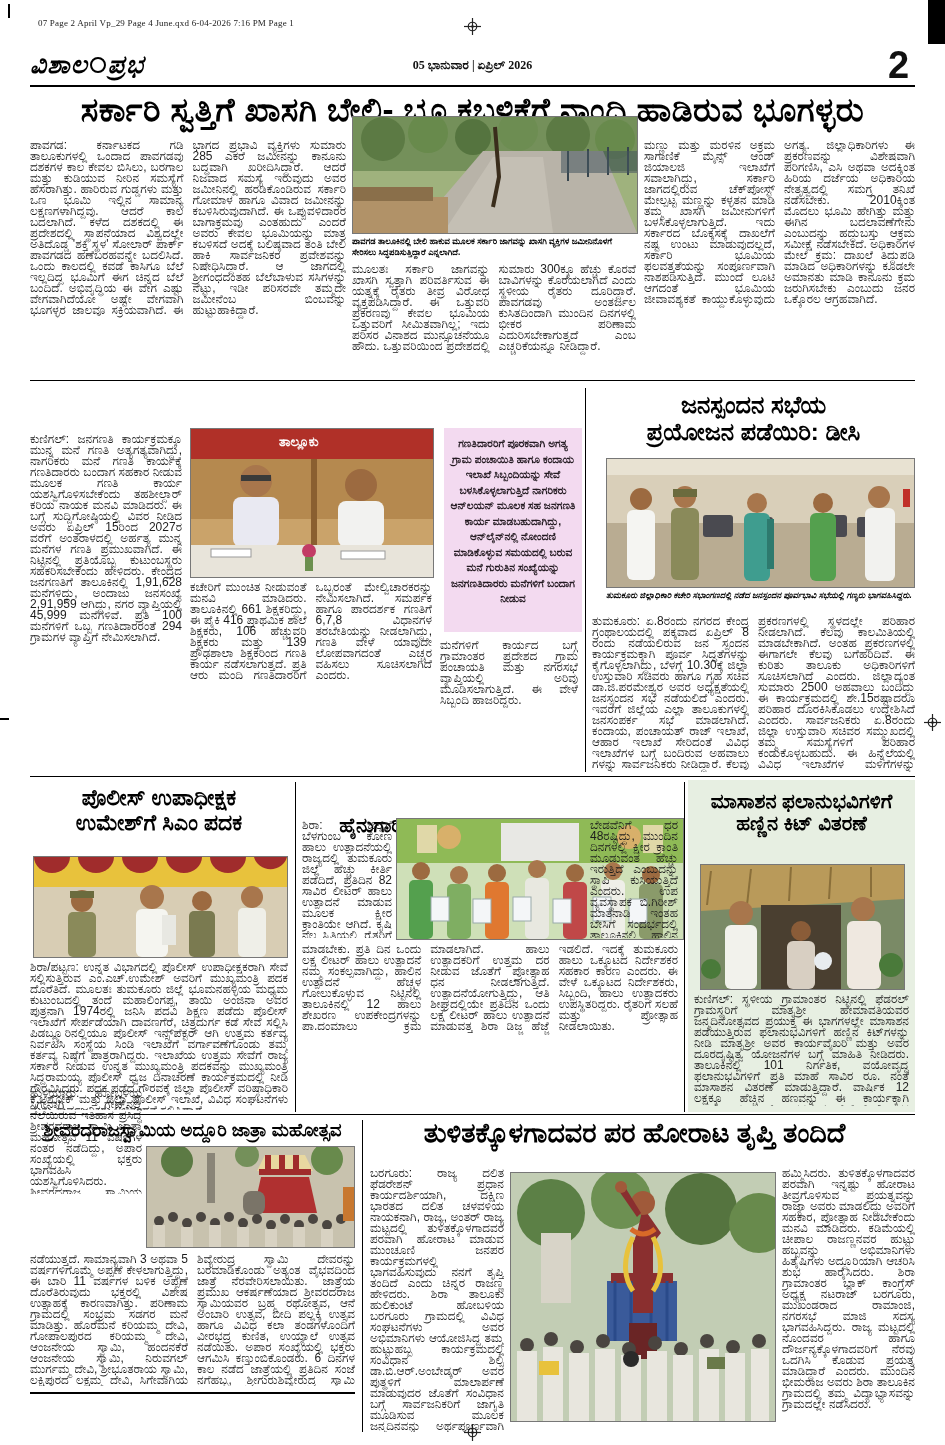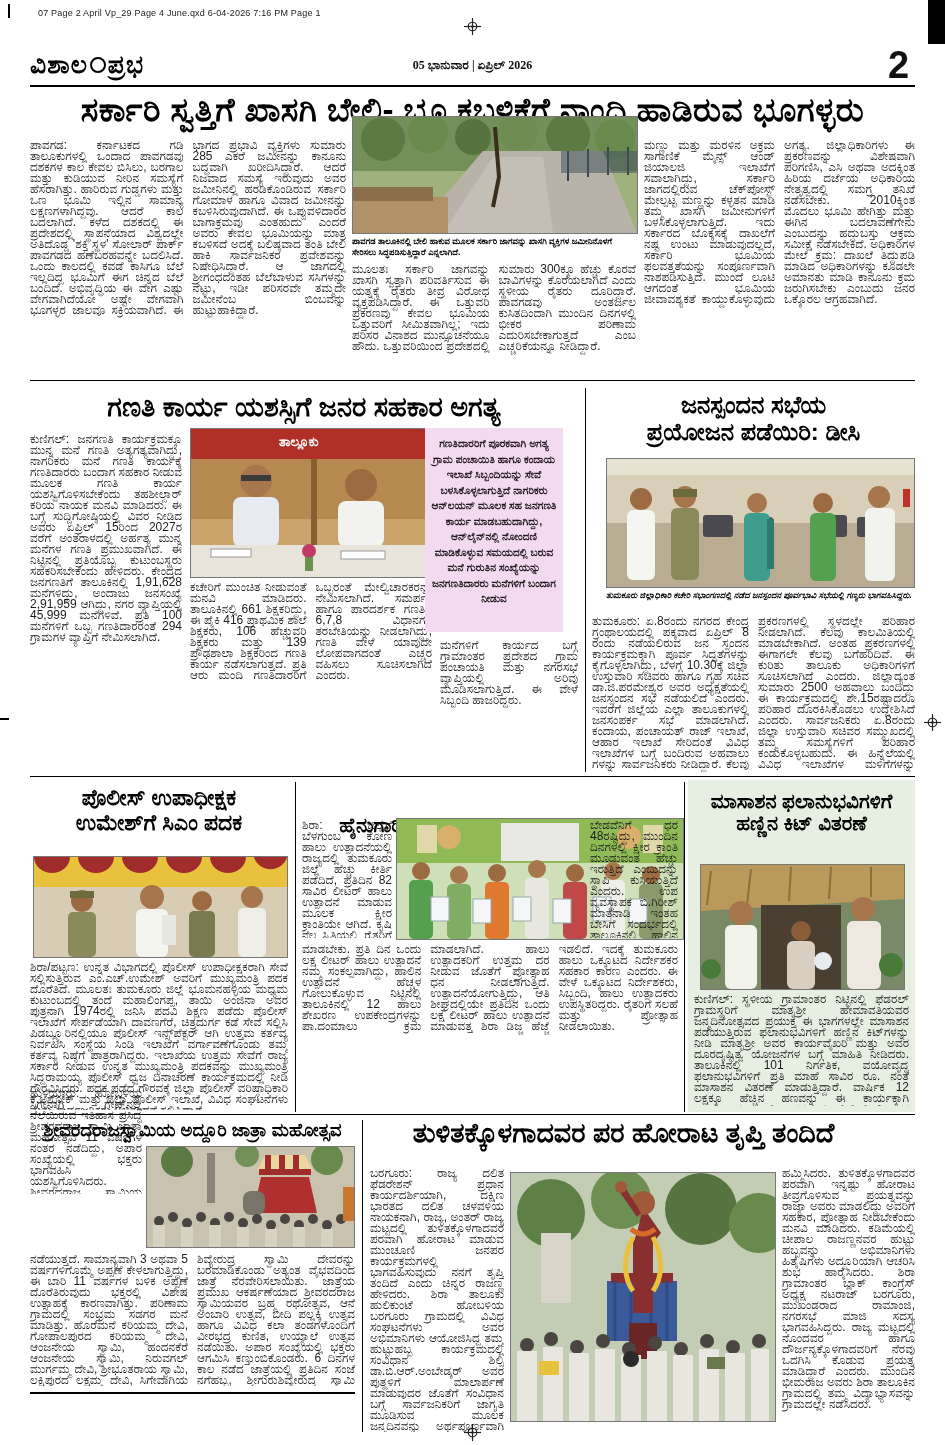--- a/index.html
+++ b/index.html
@@ -31,21 +31,21 @@
   .greenpanel{background:#e7efe2;}
   .banner-text{position:absolute;color:#fff;font-weight:bold;font-size:13px;white-space:nowrap;}
   .regmark{width:17px;height:17px;}
   .cornerbar{background:#000;}
 </style>
 </head>
 <body>
 
 <div class="page">
 
-  <div class="abs slug" style="left:38px;top:8px;width:560px;">07 Page 2 April Vp_29 Page 4 June.qxd  6-04-2026  7:16 PM  Page 1</div>
+  <div class="abs slug" style="left:38px;top:18px;width:560px;font-family:Liberation Serif, serif;">07 Page 2 April Vp_29 Page 4 June.qxd  6-04-2026  7:16 PM  Page 1</div>
   <div class="abs cornerbar" style="left:928px;top:0;width:17px;height:44px;"></div>
   <div class="abs cornerbar" style="left:8px;top:4px;width:2px;height:14px;"></div>
   <div class="abs" style="left:464px;top:18px;">
     <svg class="regmark" viewBox="0 0 20 20">
         <circle cx="10" cy="10" r="5" fill="none" stroke="#222" stroke-width="1.4"></circle>
         <line x1="10" y1="0" x2="10" y2="20" stroke="#222" stroke-width="1.4"></line>
         <line x1="0" y1="10" x2="20" y2="10" stroke="#222" stroke-width="1.4"></line>
         <circle cx="10" cy="10" r="1.6" fill="#222"></circle>
       </svg>
   </div>
@@ -60,21 +60,21 @@
   </div>
   <div class="abs" style="left:464px;top:1424px;">
     <svg class="regmark" viewBox="0 0 20 20">
         <circle cx="10" cy="10" r="5" fill="none" stroke="#222" stroke-width="1.4"></circle>
         <line x1="10" y1="0" x2="10" y2="20" stroke="#222" stroke-width="1.4"></line>
         <line x1="0" y1="10" x2="20" y2="10" stroke="#222" stroke-width="1.4"></line>
         <circle cx="10" cy="10" r="1.6" fill="#222"></circle>
       </svg>
   </div>
 
-  <div class="abs masthead-logo" style="left:30px;top:50px;">
+  <div class="abs masthead-logo" style="left:30px;top:50px;font-style:italic;">
     <span>ವಿಶಾಲ</span><span style="display:inline-block;width:12px;height:12px;border:2px solid #000;border-radius:50%;margin:0 2px 2px 2px;vertical-align:middle;"></span><span>ಪ್ರಭ</span>
   </div>
   <div class="abs masthead-date" style="left:280px;top:58px;width:385px;font-family:Liberation Serif, serif;">05 ಭಾನುವಾರ | ಏಪ್ರಿಲ್ 2026</div>
   <div class="abs masthead-page" style="left:888px;top:46px;">2</div>
   <div class="abs hrule" style="left:30px;top:85px;width:885px;height:2px;"></div>
 
   <div class="abs headline h-main" style="left:30px;top:92px;width:885px;">ಸರ್ಕಾರಿ ಸ್ವತ್ತಿಗೆ ಖಾಸಗಿ ಬೇಲಿ- ಭೂ ಕಬಳಿಕೆಗೆ ನಾಂದಿ ಹಾಡಿರುವ ಭೂಗಳ್ಳರು</div>
   <div class="abs body-txt cols2" style="left:30px;top:140px;width:316px;height:236px;">ಪಾವಗಡ: ಕರ್ನಾಟಕದ ಗಡಿ ತಾಲೂಕುಗಳಲ್ಲಿ ಒಂದಾದ ಪಾವಗಡವು ದಶಕಗಳ ಕಾಲ ಕೇವಲ ಬಿಸಿಲು, ಬರಗಾಲ ಮತ್ತು ಕುಡಿಯುವ ನೀರಿನ ಸಮಸ್ಯೆಗೆ ಹೆಸರಾಗಿತ್ತು. ಹಾರಿರುವ ಗುಡ್ಡಗಳು ಮತ್ತು ಒಣ ಭೂಮಿ ಇಲ್ಲಿನ ಸಾಮಾನ್ಯ ಲಕ್ಷಣಗಳಾಗಿದ್ದವು. ಆದರೆ ಕಾಲ ಬದಲಾಗಿದೆ. ಕಳೆದ ದಶಕದಲ್ಲಿ ಈ ಪ್ರದೇಶದಲ್ಲಿ ಸ್ಥಾಪನೆಯಾದ ವಿಶ್ವದಲ್ಲೇ ಅತಿದೊಡ್ಡ 'ಶಕ್ತಿ ಸ್ಥಳ' ಸೋಲಾರ್ ಪಾರ್ಕ್ ಪಾವಗಡದ ಹಣೆಬರಹವನ್ನೇ ಬದಲಿಸಿದೆ. ಒಂದು ಕಾಲದಲ್ಲಿ ಕವಡೆ ಕಾಸಿಗೂ ಬೆಲೆ ಇಲ್ಲದಿದ್ದ ಭೂಮಿಗೆ ಈಗ ಚಿನ್ನದ ಬೆಲೆ ಬಂದಿದೆ. ಅಭಿವೃದ್ಧಿಯ ಈ ವೇಗ ಎಷ್ಟು ವೇಗವಾಗಿದೆಯೋ ಅಷ್ಟೇ ವೇಗವಾಗಿ ಭೂಗಳ್ಳರ ಜಾಲವೂ ಸಕ್ರಿಯವಾಗಿದೆ. ಈ ಭಾಗದ ಪ್ರಭಾವಿ ವ್ಯಕ್ತಿಗಳು ಸುಮಾರು 285 ಎಕರೆ ಜಮೀನನ್ನು ಕಾನೂನು ಬದ್ಧವಾಗಿ ಖರೀದಿಸಿದ್ದಾರೆ. ಆದರೆ ನಿಜವಾದ ಸಮಸ್ಯೆ ಇರುವುದು ಅವರ ಜಮೀನಿನಲ್ಲಿ ಹರಡಿಕೊಂಡಿರುವ ಸರ್ಕಾರಿ ಗೋಮಾಳ ಹಾಗೂ ವಿವಾದ ಜಮೀನನ್ನು ಕಬಳಿಸಿರುವುದಾಗಿದೆ. ಈ ಒಪ್ಪುವಳಿದಾರರ ಬಾಗಾಕ್ರಮವು ಎಂತಹುದು ಎಂದರೆ ಅವರು ಕೇವಲ ಭೂಮಿಯನ್ನು ಮಾತ್ರ ಕಬಳಿಸದೆ ಅದಕ್ಕೆ ಬಲಿಷ್ಠವಾದ ತಂತಿ ಬೇಲಿ ಹಾಕಿ ಸಾರ್ವಜನಿಕರ ಪ್ರವೇಶವನ್ನು ನಿಷೇಧಿಸಿದ್ದಾರೆ. ಆ ಜಾಗದಲ್ಲಿ ಶ್ರೀಗಂಧದಂತಹ ಬೆಲೆಬಾಳುವ ಸಸಿಗಳನ್ನು ನೆಟ್ಟು, ಇಡೀ ಪರಿಸರವೇ ತಮ್ಮದೇ ಜಮೀನೆಂಬ ಬಿಂಬವನ್ನು ಹುಟ್ಟುಹಾಕಿದ್ದಾರೆ.</div>
   <div class="abs photo" style="left:352px;top:116px;width:284px;height:116px;">
     <svg width="284" height="116" viewBox="0 0 284 116">
@@ -100,21 +100,20 @@
       <path d="M142 10 L146 60 L140 90" stroke="#3a2d1c" stroke-width="4" fill="none"></path>
     </svg>
   </div>
   <div class="abs caption" style="left:352px;top:236px;width:284px;height:24px;">ಪಾವಗಡ ತಾಲೂಕಿನಲ್ಲಿ ಬೇಲಿ ಹಾಕುವ ಮೂಲಕ ಸರ್ಕಾರಿ ಜಾಗವನ್ನು ಖಾಸಗಿ ವ್ಯಕ್ತಿಗಳ ಜಮೀನಿನೊಳಗೆ ಸೇರಿಸಲು ಸಿದ್ಧಪಡಿಸುತ್ತಿದ್ದಾರೆ ಎನ್ನಲಾಗಿದೆ.</div>
   <div class="abs body-txt cols2" style="left:352px;top:264px;width:284px;height:110px;">ಮೂಲತಃ ಸರ್ಕಾರಿ ಜಾಗವನ್ನು ಖಾಸಗಿ ಸ್ವತ್ತಾಗಿ ಪರಿವರ್ತಿಸುವ ಈ ಯತ್ನಕ್ಕೆ ರೈತರು ತೀವ್ರ ವಿರೋಧ ವ್ಯಕ್ತಪಡಿಸಿದ್ದಾರೆ. ಈ ಒತ್ತುವರಿ ಪ್ರಕರಣವು ಕೇವಲ ಭೂಮಿಯ ಒತ್ತುವರಿಗೆ ಸೀಮಿತವಾಗಿಲ್ಲ; ಇದು ಪರಿಸರ ವಿನಾಶದ ಮುನ್ಸೂಚನೆಯೂ ಹೌದು. ಒತ್ತುವರಿಯಿಂದ ಪ್ರದೇಶದಲ್ಲಿ ಸುಮಾರು 300ಕ್ಕೂ ಹೆಚ್ಚು ಕೊರವೆ ಬಾವಿಗಳನ್ನು ಕೊರೆಯಲಾಗಿದೆ ಎಂದು ಸ್ಥಳೀಯ ರೈತರು ದೂರಿದ್ದಾರೆ. ಪಾವಗಡವು ಅಂತರ್ಜಲ ಕುಸಿತದಿಂದಾಗಿ ಮುಂದಿನ ದಿನಗಳಲ್ಲಿ ಭೀಕರ ಪರಿಣಾಮ ಎದುರಿಸಬೇಕಾಗುತ್ತದೆ ಎಂಬ ಎಚ್ಚರಿಕೆಯನ್ನೂ ನೀಡಿದ್ದಾರೆ.</div>
   <div class="abs body-txt cols2" style="left:644px;top:140px;width:271px;height:236px;">ಮಣ್ಣು ಮತ್ತು ಮರಳಿನ ಅಕ್ರಮ ಸಾಗಾಣಿಕೆ ಮೈನ್ಸ್ ಆಂಡ್ ಜಿಯಾಲಜಿ ಇಲಾಖೆಗೆ ಸವಾಲಾಗಿದ್ದು, ಸರ್ಕಾರಿ ಜಾಗದಲ್ಲಿರುವ ಚೆಕ್‌ಪೋಸ್ಟ್ ಮೇಲ್ಪಟ್ಟ ಮಣ್ಣನ್ನು ಕಳ್ಳತನ ಮಾಡಿ ತಮ್ಮ ಖಾಸಗಿ ಜಮೀನುಗಳಿಗೆ ಬಳಸಿಕೊಳ್ಳಲಾಗುತ್ತಿದೆ. ಇದು ಸರ್ಕಾರದ ಬೊಕ್ಕಸಕ್ಕೆ ದಾಖಲೆಗೆ ನಷ್ಟ ಉಂಟು ಮಾಡುವುದಲ್ಲದೆ, ಸರ್ಕಾರಿ ಭೂಮಿಯ ಫಲವತ್ತತೆಯನ್ನು ಸಂಪೂರ್ಣವಾಗಿ ನಾಶಪಡಿಸುತ್ತಿದೆ. ಮುಂದೆ ಲೂಟಿ ಆಗದಂತೆ ಭೂಮಿಯ ಜೀವಾವಶ್ಯಕತೆ ಕಾಯ್ದುಕೊಳ್ಳುವುದು ಅಗತ್ಯ. ಜಿಲ್ಲಾಧಿಕಾರಿಗಳು ಈ ಪ್ರಕರಣವನ್ನು ವಿಶೇಷವಾಗಿ ಪರಿಗಣಿಸಿ, ಎಸಿ ಅಥವಾ ಅದಕ್ಕಿಂತ ಹಿರಿಯ ದರ್ಜೆಯ ಅಧಿಕಾರಿಯ ನೇತೃತ್ವದಲ್ಲಿ ಸಮಗ್ರ ತನಿಖೆ ನಡೆಸಬೇಕು. 2010ಕ್ಕಿಂತ ಮೊದಲು ಭೂಮಿ ಹೇಗಿತ್ತು ಮತ್ತು ಈಗಿನ ಬದಲಾವಣೆಗೇನು ಎಂಬುದನ್ನು ಹದ್ದುಬಸ್ತು ಆಕ್ರಮ ಸಮೀಕ್ಷೆ ನಡೆಸಬೇಕಿದೆ. ಅಧಿಕಾರಿಗಳ ಮೇಲೆ ಕ್ರಮ: ದಾಖಲೆ ತಿದ್ದುಪಡಿ ಮಾಡಿದ ಅಧಿಕಾರಿಗಳನ್ನು ಕೂಡಲೇ ಅಮಾನತು ಮಾಡಿ ಕಾನೂನು ಕ್ರಮ ಜರುಗಿಸಬೇಕು ಎಂಬುದು ಜನರ ಒಕ್ಕೊರಲ ಆಗ್ರಹವಾಗಿದೆ.</div>
   <div class="abs hrule" style="left:30px;top:380px;width:885px;height:1px;"></div>
 
   <div class="abs vrule" style="left:585px;top:388px;height:384px;"></div>
 
-  <div class="abs headline h-2" style="left:30px;top:392px;width:548px;">ಗಣತಿ ಕಾರ್ಯ ಯಶಸ್ಸಿಗೆ ಜನರ ಸಹಕಾರ ಅಗತ್ಯ</div>
   <div class="abs body-txt" style="left:30px;top:434px;width:152px;height:338px;">ಕುಣಿಗಲ್: ಜನಗಣತಿ ಕಾರ್ಯಕ್ರಮಕ್ಕೂ ಮುನ್ನ ಮನೆ ಗಣತಿ ಅತ್ಯಗತ್ಯವಾಗಿದ್ದು, ನಾಗರಿಕರು ಮನೆ ಗಣತಿ ಕಾರ್ಯಕ್ಕೆ ಗಣತಿದಾರರು ಬಂದಾಗ ಸಹಕಾರ ನೀಡುವ ಮೂಲಕ ಗಣತಿ ಕಾರ್ಯ ಯಶಸ್ವಿಗೊಳಿಸಬೇಕೆಂದು ತಹಶೀಲ್ದಾರ್ ಕರಿಯ ನಾಯಕ ಮನವಿ ಮಾಡಿದರು. ಈ ಬಗ್ಗೆ ಸುದ್ದಿಗೋಷ್ಠಿಯಲ್ಲಿ ವಿವರ ನೀಡಿದ ಅವರು ಏಪ್ರಿಲ್ 15ರಿಂದ 2027ರ ವರೆಗೆ ಅಂತರಾಳದಲ್ಲಿ ಅರ್ಹತ್ಯ ಮುನ್ನ ಮನೆಗಳ ಗಣತಿ ಪ್ರಮುಖವಾಗಿದೆ. ಈ ನಿಟ್ಟಿನಲ್ಲಿ ಪ್ರತಿಯೊಬ್ಬ ಕುಟುಂಬಸ್ಥರು ಸಹಕರಿಸಬೇಕೆಂದು ಹೇಳಿದರು. ಕೇಂದ್ರದ ಜನಗಣತಿಗೆ ತಾಲೂಕಿನಲ್ಲಿ 1,91,628 ಮನೆಗಳಿದ್ದು, ಅಂದಾಜು ಜನಸಂಖ್ಯೆ 2,91,959 ಆಗಿದ್ದು, ನಗರ ವ್ಯಾಪ್ತಿಯಲ್ಲಿ 45,999 ಮನೆಗಳಿವೆ. ಪ್ರತಿ 100 ಮನೆಗಳಿಗೆ ಒಬ್ಬ ಗಣತಿದಾರರಂತೆ 294 ಗ್ರಾಮಗಳ ವ್ಯಾಪ್ತಿಗೆ ನೇಮಿಸಲಾಗಿದೆ.</div>
   <div class="abs photo" style="left:190px;top:428px;width:242px;height:148px;">
     <svg width="242" height="148" viewBox="0 0 242 148">
       <rect width="242" height="148" fill="#caa36a"></rect>
       <rect x="0" y="0" width="242" height="30" fill="#b03028"></rect>
       <rect x="0" y="30" width="242" height="60" fill="#b5894f"></rect>
       <rect x="120" y="30" width="6" height="118" fill="#8a5f30"></rect>
       <g>
           <circle cx="65" cy="52" r="16" fill="#a8764c"></circle>
           <rect x="42" y="68" width="46" height="50" rx="8" fill="#e9e9f2"></rect>
@@ -127,21 +126,21 @@
         </g>
       <rect x="0" y="116" width="242" height="32" fill="#e8e4da"></rect>
       <rect x="20" y="120" width="40" height="8" fill="#ffffff" stroke="#999"></rect>
         <rect x="150" y="122" width="44" height="8" fill="#ffffff" stroke="#999"></rect>
       <circle cx="118" cy="122" r="7" fill="#c23b65"></circle>
         <rect x="114" y="128" width="8" height="14" fill="#6b8f4e"></rect>
     </svg>
     <div class="banner-text" style="left:88px;top:5px;">ತಾಲ್ಲೂಕು</div>
   </div>
   <div class="abs body-txt cols2" style="left:190px;top:582px;width:242px;height:190px;">ಕಚೇರಿಗೆ ಮುಂಚಿತ ನೀಡುವಂತೆ ಮನವಿ ಮಾಡಿದರು. ತಾಲೂಕಿನಲ್ಲಿ 661 ಶಿಕ್ಷಕರಿದ್ದು, ಈ ಪೈಕಿ 416 ಪ್ರಾಥಮಿಕ ಶಾಲೆ ಶಿಕ್ಷಕರು, 106 ಹೆಚ್ಚುವರಿ ಶಿಕ್ಷಕರು ಮತ್ತು 139 ಪ್ರೌಢಶಾಲಾ ಶಿಕ್ಷಕರಿಂದ ಗಣತಿ ಕಾರ್ಯ ನಡೆಸಲಾಗುತ್ತದೆ. ಪ್ರತಿ ಆರು ಮಂದಿ ಗಣತಿದಾರರಿಗೆ ಒಬ್ಬರಂತೆ ಮೇಲ್ವಿಚಾರಕರನ್ನು ನೇಮಿಸಲಾಗಿದೆ. ಸಮರ್ಪಕ ಹಾಗೂ ಪಾರದರ್ಶಕ ಗಣತಿಗೆ 6,7,8 ವಿಧಾನಗಳ ತರಬೇತಿಯನ್ನು ನೀಡಲಾಗಿದ್ದು, ಗಣತಿ ವೇಳೆ ಯಾವುದೇ ಲೋಪವಾಗದಂತೆ ಎಚ್ಚರ ವಹಿಸಲು ಸೂಚಿಸಲಾಗಿದೆ ಎಂದರು.</div>
-  <div class="abs pinkbox" style="left:425px;top:428px;width:138px;height:204px;">ಗಣತಿದಾರರಿಗೆ ಪೂರಕವಾಗಿ ಅಗತ್ಯ ಗ್ರಾಮ ಪಂಚಾಯಿತಿ ಹಾಗೂ ಕಂದಾಯ ಇಲಾಖೆ ಸಿಬ್ಬಂದಿಯನ್ನು ಸೇವೆ ಬಳಸಿಕೊಳ್ಳಲಾಗುತ್ತಿದೆ ನಾಗರಿಕರು ಆನ್‌ಲಯನ್ ಮೂಲಕ ಸಹ ಜನಗಣತಿ ಕಾರ್ಯ ಮಾಡಬಹುದಾಗಿದ್ದು, ಆನ್‌ಲೈನ್‌ನಲ್ಲಿ ನೋಂದಣಿ ಮಾಡಿಕೊಳ್ಳುವ ಸಮಯದಲ್ಲಿ ಬರುವ ಮನೆ ಗುರುತಿನ ಸಂಖ್ಯೆಯನ್ನು ಜನಗಣತಿದಾರರು ಮನೆಗಳಿಗೆ ಬಂದಾಗ ನೀಡುವ</div>
+  <div class="abs pinkbox" style="left:444px;top:428px;width:138px;height:204px;">ಗಣತಿದಾರರಿಗೆ ಪೂರಕವಾಗಿ ಅಗತ್ಯ ಗ್ರಾಮ ಪಂಚಾಯಿತಿ ಹಾಗೂ ಕಂದಾಯ ಇಲಾಖೆ ಸಿಬ್ಬಂದಿಯನ್ನು ಸೇವೆ ಬಳಸಿಕೊಳ್ಳಲಾಗುತ್ತಿದೆ ನಾಗರಿಕರು ಆನ್‌ಲಯನ್ ಮೂಲಕ ಸಹ ಜನಗಣತಿ ಕಾರ್ಯ ಮಾಡಬಹುದಾಗಿದ್ದು, ಆನ್‌ಲೈನ್‌ನಲ್ಲಿ ನೋಂದಣಿ ಮಾಡಿಕೊಳ್ಳುವ ಸಮಯದಲ್ಲಿ ಬರುವ ಮನೆ ಗುರುತಿನ ಸಂಖ್ಯೆಯನ್ನು ಜನಗಣತಿದಾರರು ಮನೆಗಳಿಗೆ ಬಂದಾಗ ನೀಡುವ</div>
   <div class="abs headline h-3" style="left:592px;top:392px;width:323px;">
     <div>ಜನಸ್ಪಂದನ ಸಭೆಯ</div>
     <div>ಪ್ರಯೋಜನ ಪಡೆಯಿರಿ: ಡೀಸಿ</div>
   </div>
 
   <div class="abs body-txt" style="left:440px;top:640px;width:138px;height:132px;">ಮನೆಗಳಿಗೆ ಕಾರ್ಯದ ಬಗ್ಗೆ ಗ್ರಾಮಾಂತರ ಪ್ರದೇಶದ ಗ್ರಾಮ ಪಂಚಾಯತಿ ಮತ್ತು ನಗರಸಭೆ ವ್ಯಾಪ್ತಿಯಲ್ಲಿ ಅರಿವು ಮೂಡಿಸಲಾಗುತ್ತಿದೆ. ಈ ವೇಳೆ ಸಿಬ್ಬಂದಿ ಹಾಜರಿದ್ದರು.</div>
   <div class="abs photo" style="left:606px;top:458px;width:307px;height:128px;">
     <svg width="307" height="128" viewBox="0 0 307 128">
       <rect width="307" height="128" fill="#d9cfb9"></rect>
       <rect x="0" y="0" width="307" height="16" fill="#e8e2d2"></rect>
@@ -360,21 +359,21 @@
         </g>
       <rect x="196" y="40" width="11" height="34" fill="#c87830"></rect>
     </svg>
   </div>
   <div class="abs body-txt cols2" style="left:30px;top:1254px;width:325px;height:132px;">
     <span>ನಡೆಯುತ್ತದೆ. ಸಾಮಾನ್ಯವಾಗಿ 3 ಅಥವಾ 5 ವರ್ಷಗಳಿಗೊಮ್ಮೆ ಅಪ್ಪಣೆ ಕೇಳಲಾಗುತ್ತಿದ್ದು, ಈ ಬಾರಿ 11 ವರ್ಷಗಳ ಬಳಿಕ ಅಪ್ಪಣೆ ದೊರೆತಿರುವುದು ಭಕ್ತರಲ್ಲಿ ವಿಶೇಷ ಉತ್ಸಾಹಕ್ಕೆ ಕಾರಣವಾಗಿತ್ತು. ಪರಿಣಾಮ ಗ್ರಾಮದಲ್ಲಿ ಸಂಭ್ರಮ ಸಡಗರ ಮನೆ ಮಾಡಿತ್ತು. ಹೊರೆಮನೆ ಕರಿಯಮ್ಮ ದೇವಿ, ಗೋಪಾಲಪುರದ ಕರಿಯಮ್ಮ ದೇವಿ, ಆಂಜನೇಯ ಸ್ವಾಮಿ, ಹಂದನಕೆರೆ ಆಂಜನೇಯ ಸ್ವಾಮಿ, ನಿರುವಗಲ್ ಮುರ್ಗಮ್ಮ ದೇವಿ, ಶ್ರೀಭೂತರಾಯ ಸ್ವಾಮಿ, ಲಕ್ಷ್ಮಿಪುರದ ಲಕ್ಷ್ಮಮ್ಮ ದೇವಿ, ಸಿಗೇವಾಗಿಯ ಶಿವ್ಯೇರುದ್ರ ಸ್ವಾಮಿ ದೇವರನ್ನು ಬರಮಾಡಿಕೊಂಡು ಅತ್ಯಂತ ವೈಭವದಿಂದ ಜಾತ್ರೆ ನೆರವೇರಿಸಲಾಯಿತು.</span>
     <span>ಜಾತ್ರೆಯ ಪ್ರಮುಖ ಆಕರ್ಷಣೆಯಾದ ಶ್ರೀವರದರಾಜ ಸ್ವಾಮಿಯವರ ಬ್ರಹ್ಮ ರಥೋತ್ಸವ, ಆನೆ ಅಂಬಾರಿ ಉತ್ಸವ, ಬೀದಿ ಪಲ್ಲಕ್ಕಿ ಉತ್ಸವ ಹಾಗೂ ವಿವಿಧ ಕಲಾ ತಂಡಗಳೊಂದಿಗೆ ವೀರಭದ್ರ ಕುಣಿತ, ಉಯ್ಯಾಲೆ ಉತ್ಸವ ನಡೆಯಿತು. ಅಪಾರ ಸಂಖ್ಯೆಯಲ್ಲಿ ಭಕ್ತರು ಆಗಮಿಸಿ ಕಣ್ತುಂಬಿಕೊಂಡರು. 6 ದಿನಗಳ ಕಾಲ ನಡೆದ ಜಾತ್ರೆಯಲ್ಲಿ ಪ್ರತಿದಿನ ಸಂಜೆ ನಗೆಹಬ್ಬ, ಶ್ರೀಗುರುಶಿವ್ಯೇರುದ್ರ ಸ್ವಾಮಿ ಭಕ್ತಪ್ರಧಾನ ನಾಟಕ ಪ್ರದರ್ಶನ, ಆರ್ಕೆಸ್ಟ್ರಾ ಹೀಗೆ ಆನೇಕ ಮನರಂಜನಾ ಕಾರ್ಯಕ್ರಮ ಆಯೋಜಿಸಲಾಗಿತ್ತು. ಜಾತ್ರೆಯ ಪ್ರತಿ ದಿನವೂ ಭಕ್ತಾದಿಗಳಿಗೆ ಅನ್ನದಾಸೋಹ ಸಹ ನಡೆಯಿತು. ಧ್ವಜ ಅವರೋಹಣ, ರಾತ್ರಿ ಆರತಿ ಉತ್ಸವದೊಂದಿಗೆ ಮಹೋತ್ಸವಕ್ಕೆ ತೆರೆ ಎಳೆಯಲಾಯಿತು.</span>
   </div>
   <div class="abs hrule" style="left:30px;top:1392px;width:325px;height:2px;"></div>
 
-  <div class="abs headline h-8" style="left:351px;top:1118px;width:545px;">ತುಳಿತಕ್ಕೊಳಗಾದವರ ಪರ ಹೋರಾಟ ತೃಪ್ತಿ ತಂದಿದೆ</div>
+  <div class="abs headline h-8" style="left:362px;top:1118px;width:545px;">ತುಳಿತಕ್ಕೊಳಗಾದವರ ಪರ ಹೋರಾಟ ತೃಪ್ತಿ ತಂದಿದೆ</div>
   <div class="abs body-txt" style="left:370px;top:1168px;width:134px;height:264px;">ಬರಗೂರು: ರಾಜ್ಯ ದಲಿತ ಫೆಡರೇಶನ್ ಪ್ರಧಾನ ಕಾರ್ಯದರ್ಶಿಯಾಗಿ, ದಕ್ಷಿಣ ಭಾರತದ ದಲಿತ ಚಳವಳಿಯ ನಾಯಕನಾಗಿ, ರಾಜ್ಯ, ಅಂತರ್ ರಾಜ್ಯ ಮಟ್ಟದಲ್ಲಿ ತುಳಿತಕ್ಕೊಳಗಾದವರ ಪರವಾಗಿ ಹೋರಾಟ ಮಾಡುವ ಮುಂಚೂಣಿ ಜನಪರ ಕಾರ್ಯಕ್ರಮಗಳಲ್ಲಿ ಭಾಗವಹಿಸುವುದು ನನಗೆ ತೃಪ್ತಿ ತಂದಿದೆ ಎಂದು ಚಿನ್ನರ ರಾಜಣ್ಣ ಹೇಳಿದರು. ಶಿರಾ ತಾಲೂಕು ಹುಲಿಕುಂಟೆ ಹೋಬಳಿಯ ಬರಗೂರು ಗ್ರಾಮದಲ್ಲಿ ವಿವಿಧ ಸಂಘಟನೆಗಳು ಅವರ ಅಭಿಮಾನಿಗಳು ಆಯೋಜಿಸಿದ್ದ ತಮ್ಮ ಹುಟ್ಟುಹಬ್ಬ ಕಾರ್ಯಕ್ರಮದಲ್ಲಿ ಸಂವಿಧಾನ ಶಿಲ್ಪಿ ಡಾ.ಬಿ.ಆರ್.ಅಂಬೇಡ್ಕರ್ ಅವರ ಪುತ್ಥಳಿಗೆ ಮಾಲಾರ್ಪಣೆ ಮಾಡುವುದರ ಜೊತೆಗೆ ಸಂವಿಧಾನ ಬಗ್ಗೆ ಸಾರ್ವಜನಿಕರಿಗೆ ಜಾಗೃತಿ ಮೂಡಿಸುವ ಮೂಲಕ ಜನ್ಮದಿನವನ್ನು ಅರ್ಥಪೂರ್ಣವಾಗಿ ಆಚರಿಸಿದ ವೇಳೆ ಅವರು ಮಾತನಾಡಿ, ಡಾ.ಬಿ.ಆರ್.ಅಂಬೇಡ್ಕರ್ ಅವರ ಆದರ್ಶಗಳ ಕುರಿತು ಜಾಗೃತಿ ಮೂಡಿಸುವ ಮೂಲಕ ಹುಟ್ಟುಹಬ್ಬ ಆಚರಿಸಿಕೊಳ್ಳುತ್ತಿರುವುದಾಗಿ ಈ ಕಾರ್ಯಕ್ರಮದಲ್ಲಿ</div>
   <div class="abs photo" style="left:510px;top:1172px;width:264px;height:248px;">
     <svg width="264" height="248" viewBox="0 0 264 248">
       <rect width="264" height="248" fill="#c2cdb4"></rect>
       <circle cx="40" cy="40" r="34" fill="#5c8046"></circle>
         <circle cx="110" cy="26" r="30" fill="#6d9052"></circle>
         <circle cx="190" cy="36" r="36" fill="#55743f"></circle>
         <circle cx="248" cy="50" r="30" fill="#688a4c"></circle>
       <rect x="30" y="60" width="30" height="70" fill="#d8d4c8"></rect>
       <g fill="#7a3a8a" opacity="0">

